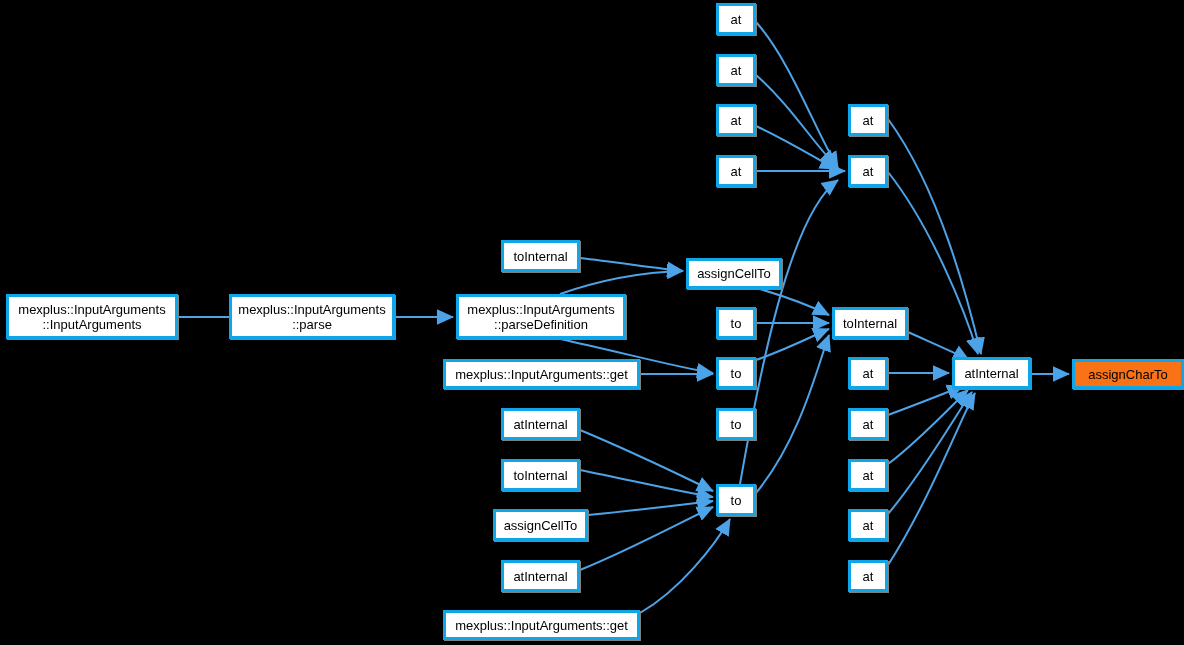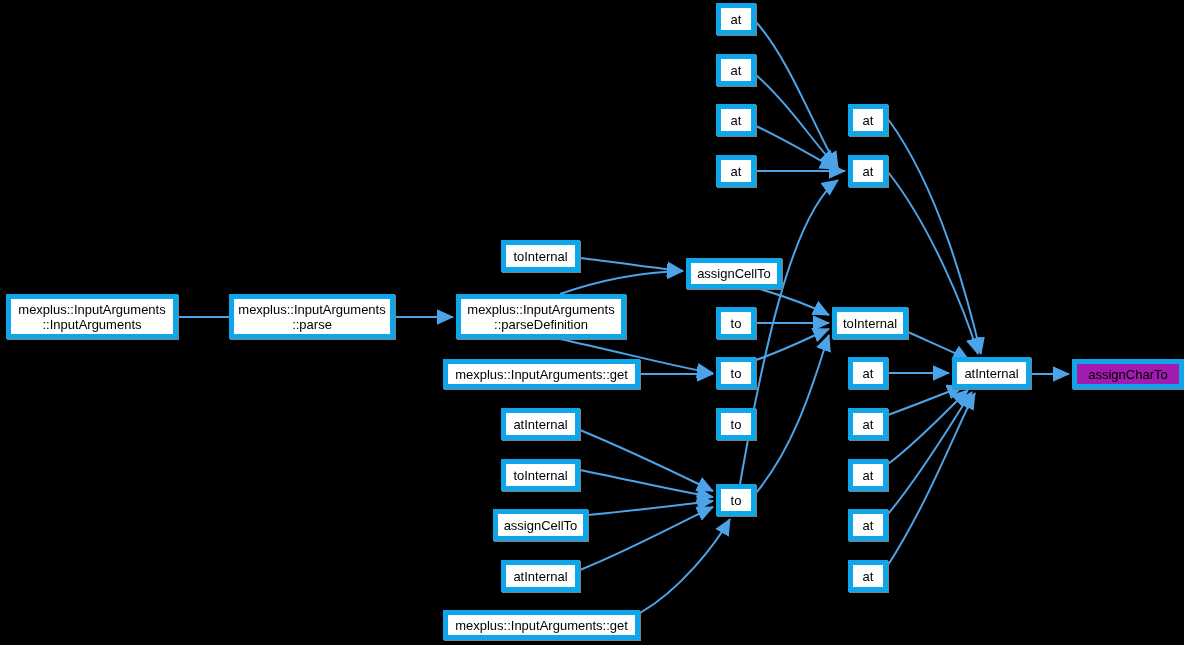--- a/index.html
+++ b/index.html
@@ -1,22 +1,22 @@
 <!DOCTYPE html>
 <html><head>
 <meta charset="utf-8">
 <style>
   html,body{margin:0;padding:0;background:#000;}
   #stage{position:relative;width:1184px;height:645px;background:#000;overflow:hidden;
          font-family:"Liberation Sans",sans-serif;}
   svg{position:absolute;left:0;top:0;width:1184px;height:645px;}
-  .node{position:absolute;box-sizing:border-box;background:#fff;border:5px solid #0ea5e9;
+  .node{position:absolute;box-sizing:border-box;background:#fff;border:3px solid #0ea5e9;
         box-shadow:1px 1px 0 0 #7f7f7f;display:flex;align-items:center;justify-content:center;
         color:#000;font-size:13px;line-height:15px;text-align:center;white-space:pre-line;}
-  .node.hl{background:#a21caf;}
+  .node.hl{background:#f97316;}
   .node span{display:block;width:100%;}
 </style>
 </head>
 <body>
 
 <div id="stage">
   <svg aria-hidden="true">
     <defs>
       <marker id="ah" markerWidth="9" markerHeight="9" refX="8" refY="4.5" orient="auto" markerUnits="strokeWidth">
         <path d="M0,0.6 L8.5,4.5 L0,8.4 z" fill="#4da3e8"></path>

